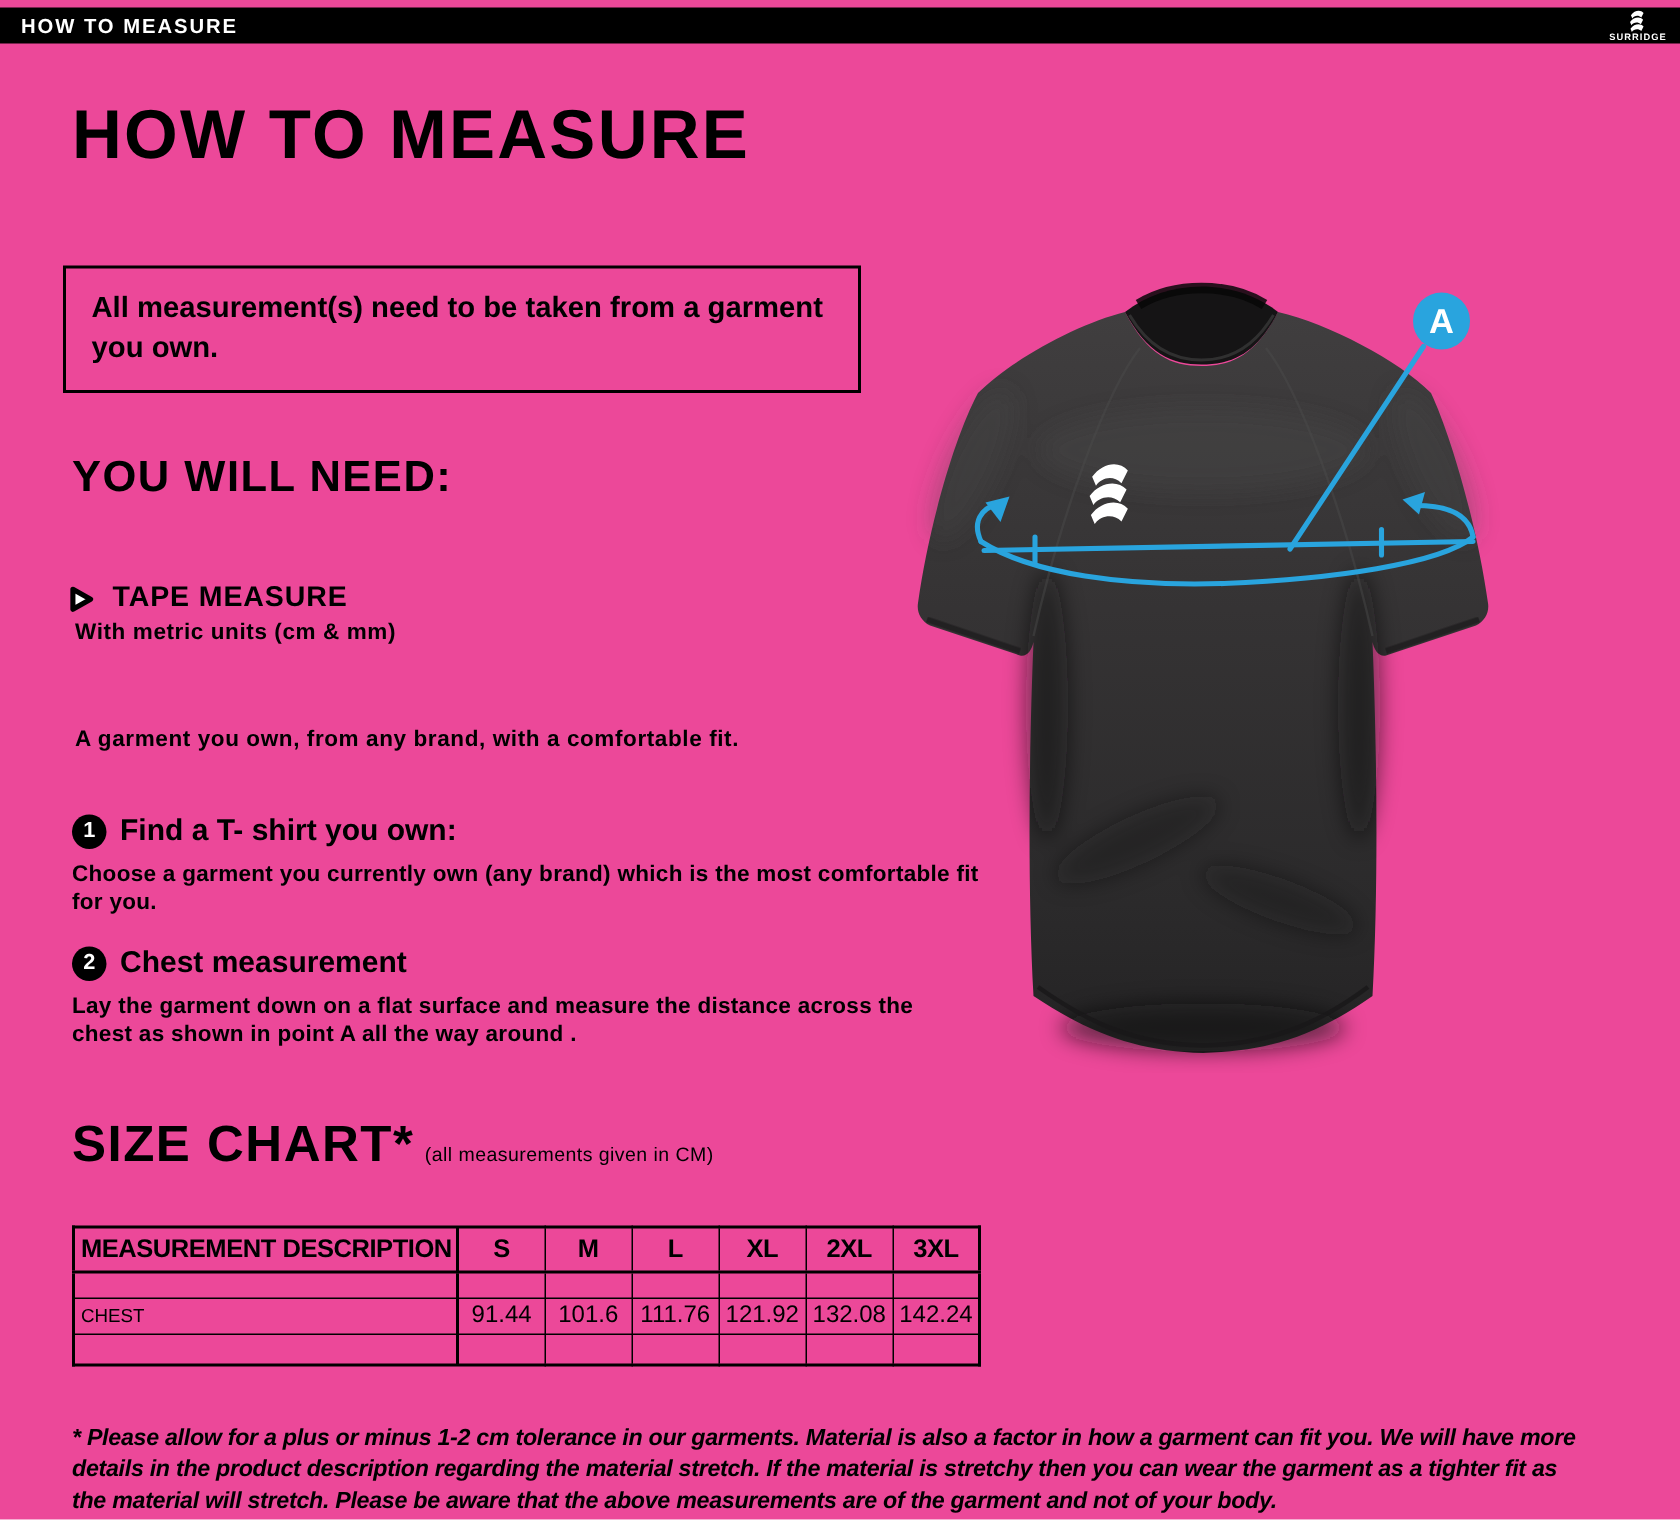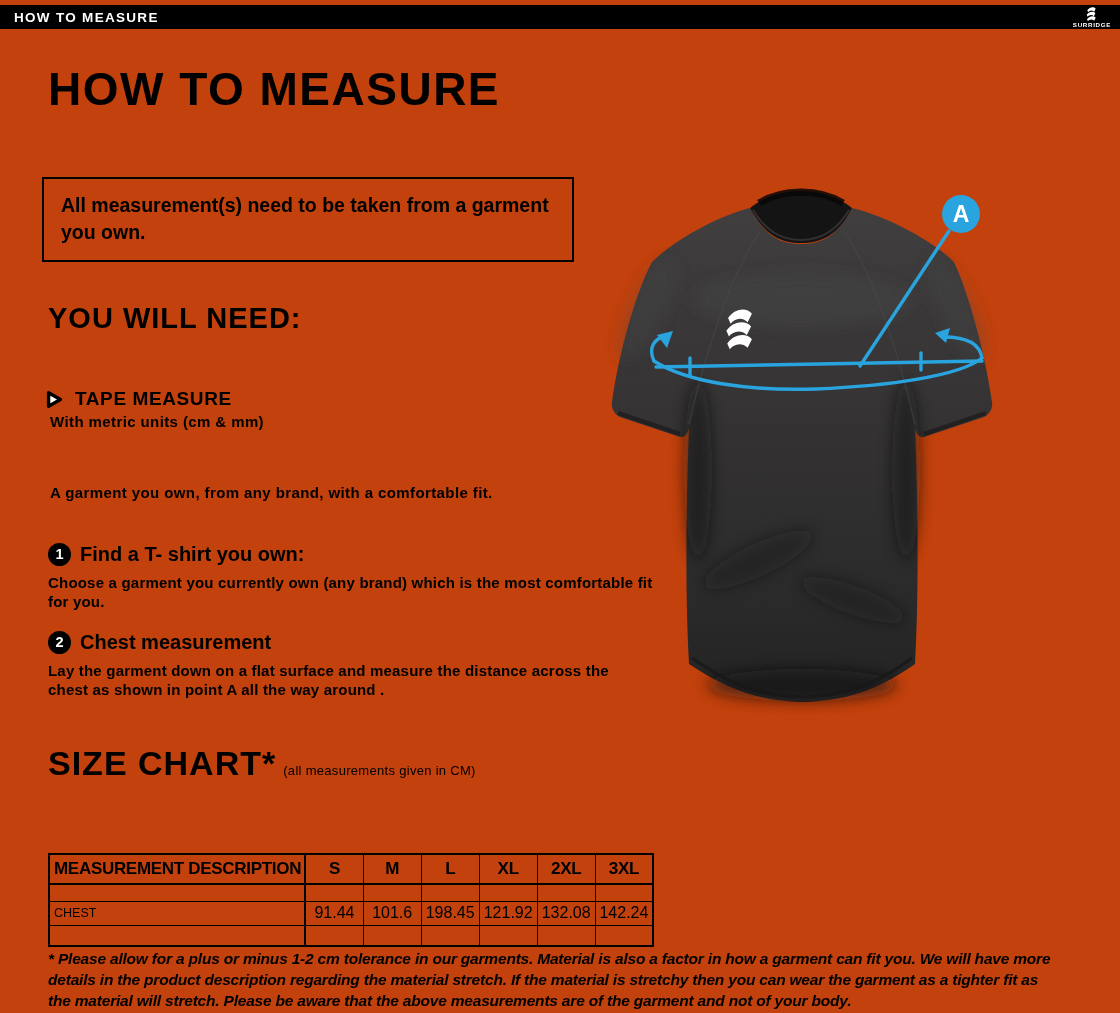--- a/index.html
+++ b/index.html
@@ -1,18 +1,18 @@
 <!DOCTYPE html>
 <html><head>
 <meta charset="utf-8">
 <style>
   html,body{margin:0;padding:0;background:#fff;}
   .page{
     position:relative;width:1120px;height:1013px;overflow:hidden;
-    background:#c2410c;color:#000;
+    background:#ec4899;color:#000;
     font-family:"Liberation Sans", sans-serif;
   }
   
   .topbar{
     position:absolute;top:5px;left:0;width:1120px;height:24px;
     background:#000;display:flex;align-items:center;
   }
   .topbar-title{
     margin-left:14px;color:#fff;font-size:13.5px;font-weight:bold;letter-spacing:1.3px;
   }
@@ -47,21 +47,21 @@
   .step-desc{
     position:absolute;left:48px;width:605px;
     font-size:15px;font-weight:bold;line-height:1.27;letter-spacing:.2px;
   }
   
   .sc-heading{position:absolute;left:48px;top:744px;display:flex;align-items:baseline;}
   .sc-title{font-size:34px;font-weight:bold;letter-spacing:1px;white-space:nowrap;}
   .sc-subtitle{font-size:13px;font-weight:normal;margin-left:7px;letter-spacing:.3px;white-space:nowrap;}
   table.size-table{
     position:absolute;left:48px;top:817px;border-collapse:collapse;
-    border:2.5px solid #000;table-layout:fixed;margin-top:36px;
+    border:2.5px solid #000;table-layout:fixed;
   }
   table.size-table td{
     border:1.2px solid #000;padding:0 3px;overflow:hidden;white-space:nowrap;
   }
   table.size-table td:first-child{border-right:2px solid #000;padding-left:4px;}
   tr.t-header{height:30px;}
   tr.t-header td{
     font-size:17px;font-weight:bold;letter-spacing:-0.3px;text-align:center;
     border-bottom:2.2px solid #000;
   }
@@ -159,21 +159,21 @@
           <td></td>
           <td></td>
           <td></td>
           <td></td>
           <td></td>
     </tr>
     <tr class="t-chest">
       <td>CHEST</td>
       <td class="val">91.44</td>
       <td class="val">101.6</td>
-      <td class="val">198.45</td>
+      <td class="val">111.76</td>
       <td class="val">121.92</td>
       <td class="val">132.08</td>
       <td class="val">142.24</td>
     </tr>
     <tr class="t-spacer2">
       <td></td>
           <td></td>
           <td></td>
           <td></td>
           <td></td>

